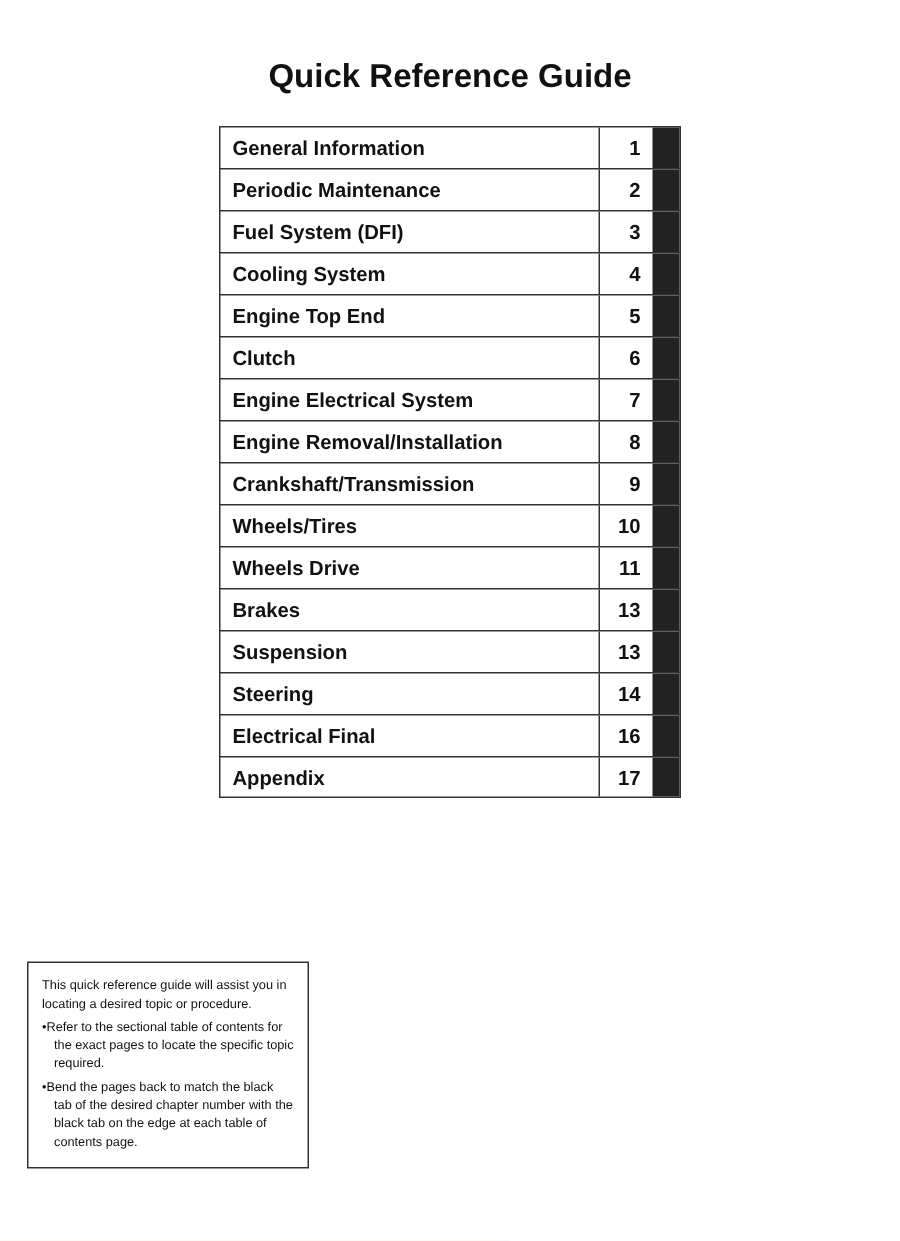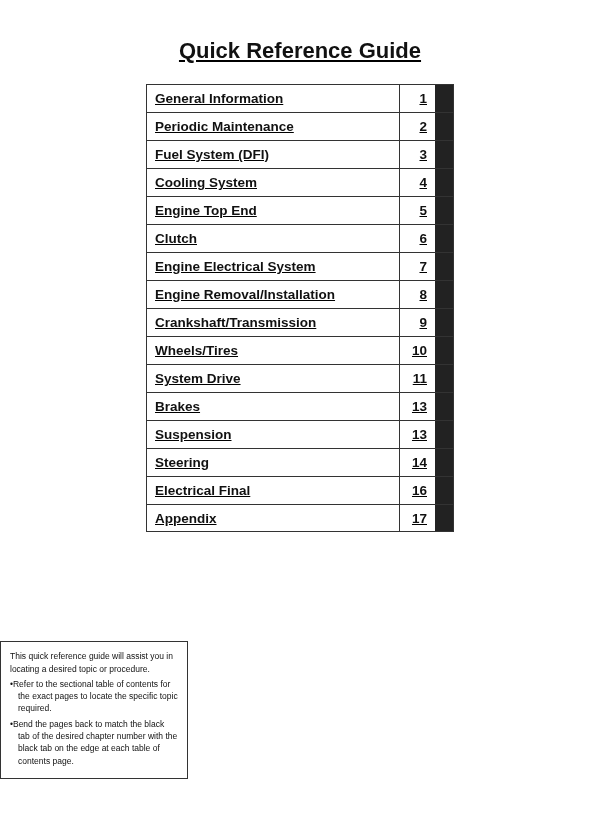--- a/index.html
+++ b/index.html
@@ -11,21 +11,20 @@
       font-family: Arial, Helvetica, sans-serif;
       overflow: hidden;
       position: relative;
     }
 
     .page {
       width: 600px;
       height: 827px;
       background: #ffffff;
       position: relative;
-      text-decoration: underline;
     }
 
     .title {
       text-align: center;
       font-size: 22px;
       font-weight: bold;
       padding-top: 38px;
       padding-bottom: 20px;
       color: #111;
     }
@@ -74,21 +73,21 @@
       width: 18px;
       background: #222;
       display: flex;
       align-items: center;
       justify-content: center;
     }
 
     .note-box {
       position: absolute;
       bottom: 48px;
-      left: 0;
+      left: 18px;
       width: 188px;
       border: 1.5px solid #333;
       padding: 8px 9px;
       font-size: 8.5px;
       line-height: 1.45;
       color: #111;
       background: #fff;
     }
 
     .note-box p {
@@ -152,21 +151,21 @@
         <div class="toc-label">Crankshaft/Transmission</div>
         <div class="toc-number">9</div>
         <div class="toc-tab"></div>
       </div>
       <div class="toc-row">
         <div class="toc-label">Wheels/Tires</div>
         <div class="toc-number">10</div>
         <div class="toc-tab"></div>
       </div>
       <div class="toc-row">
-        <div class="toc-label">System Drive</div>
+        <div class="toc-label">Wheels Drive</div>
         <div class="toc-number">11</div>
         <div class="toc-tab"></div>
       </div>
       <div class="toc-row">
         <div class="toc-label">Brakes</div>
         <div class="toc-number">13</div>
         <div class="toc-tab"></div>
       </div>
       <div class="toc-row">
         <div class="toc-label">Suspension</div>

